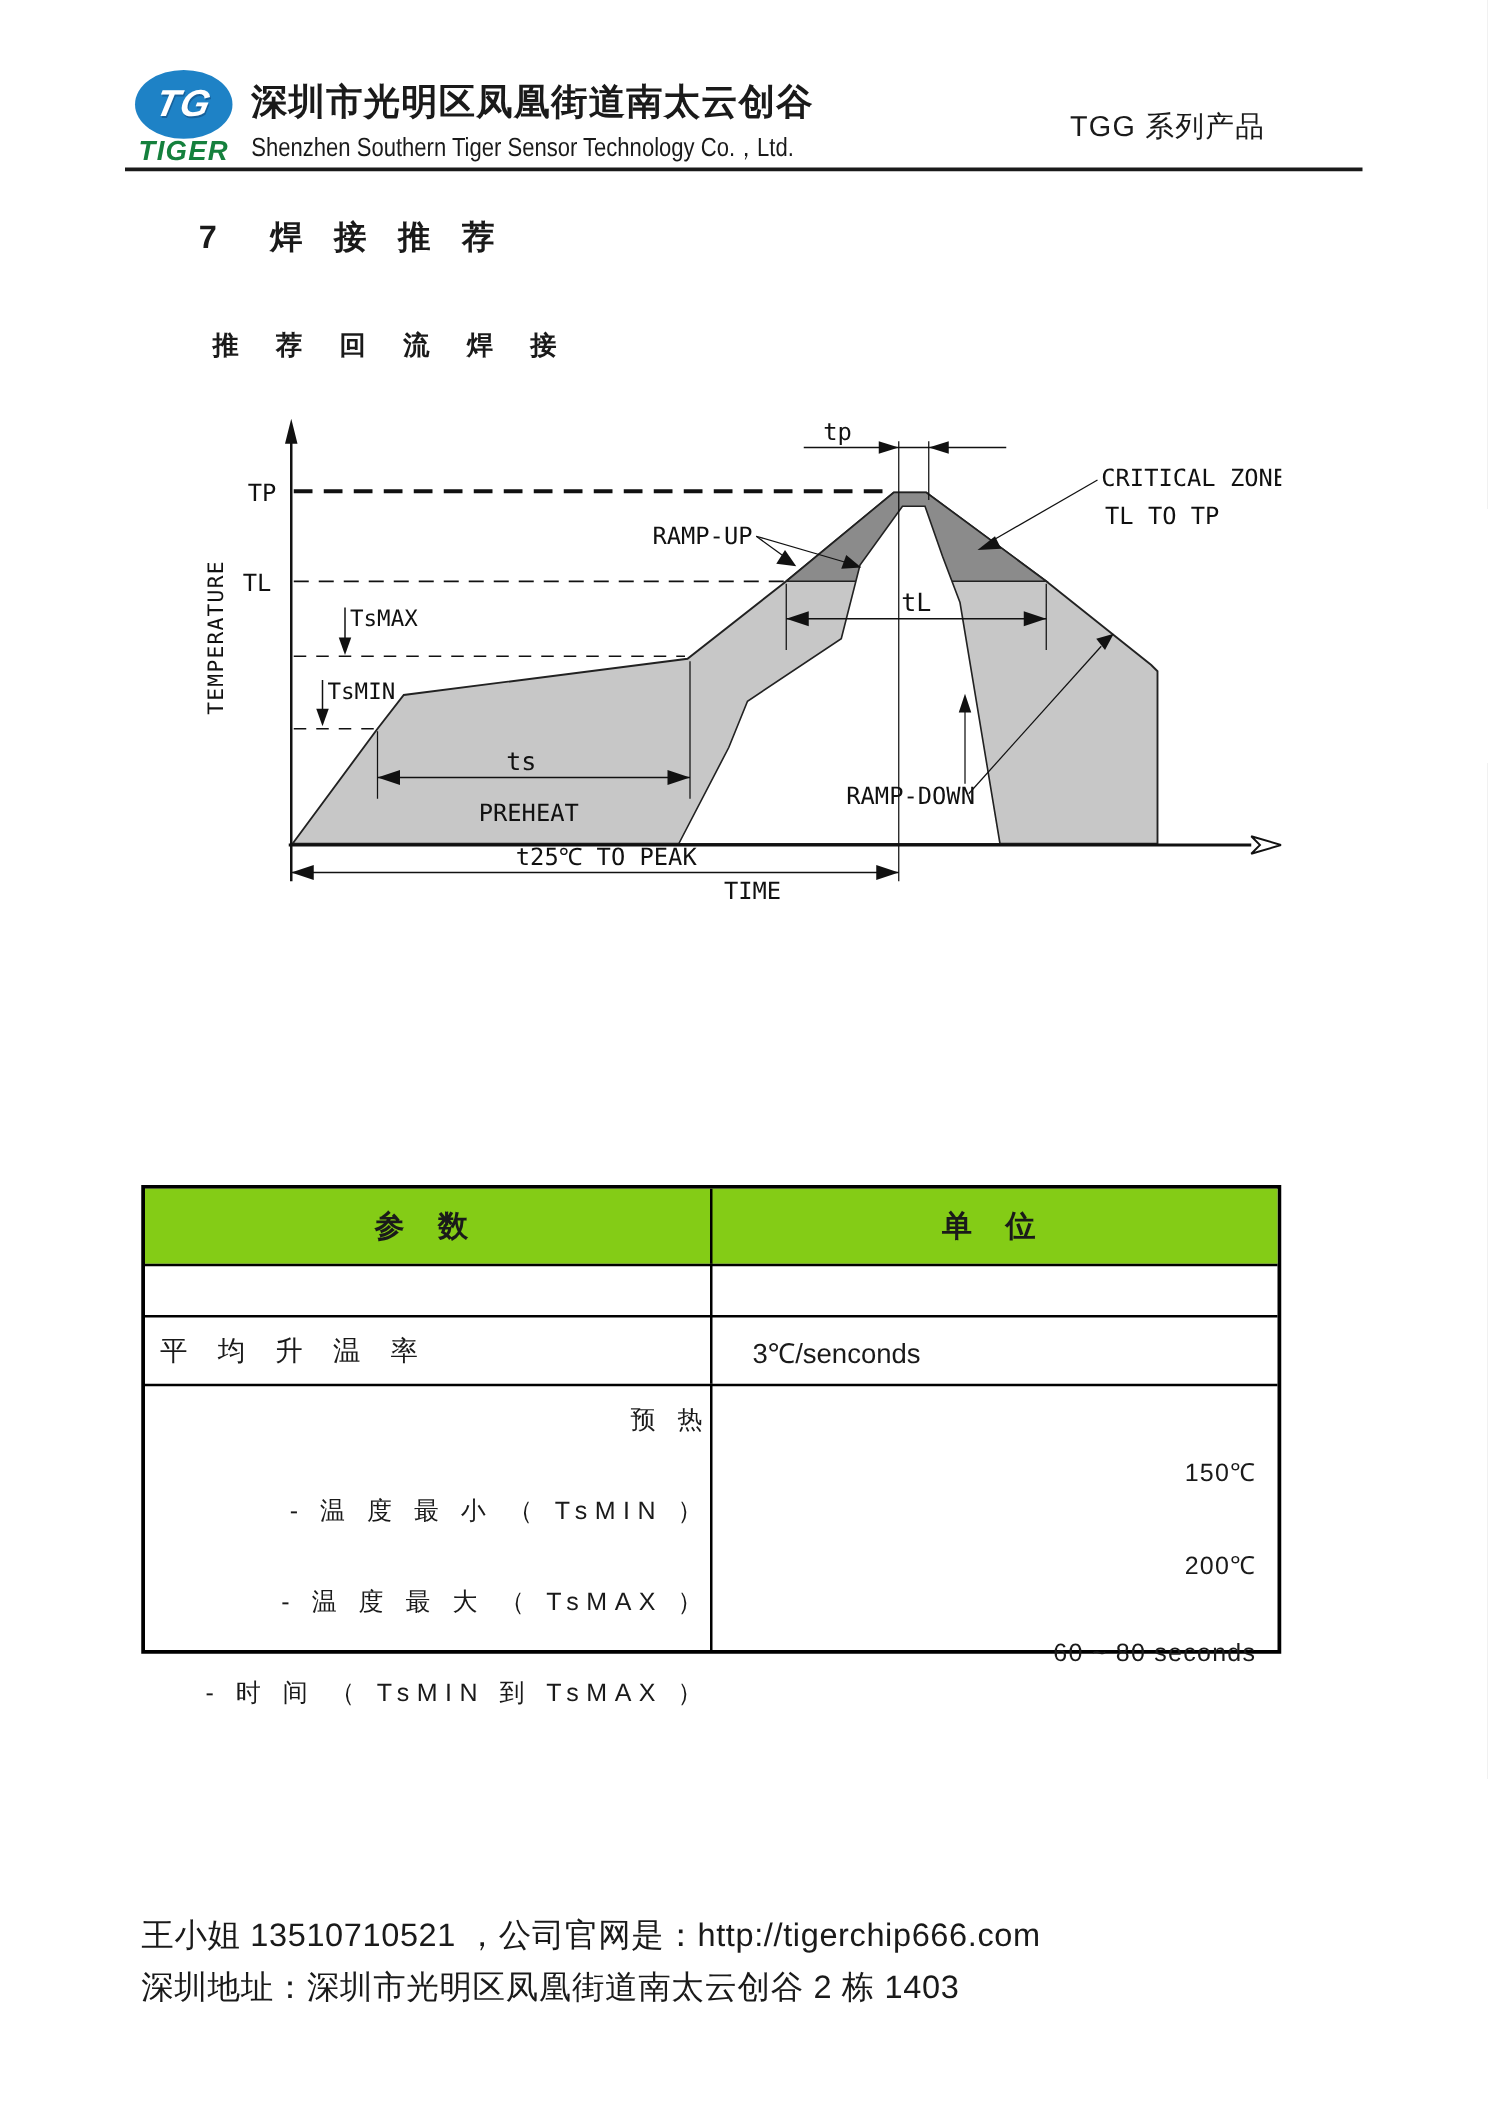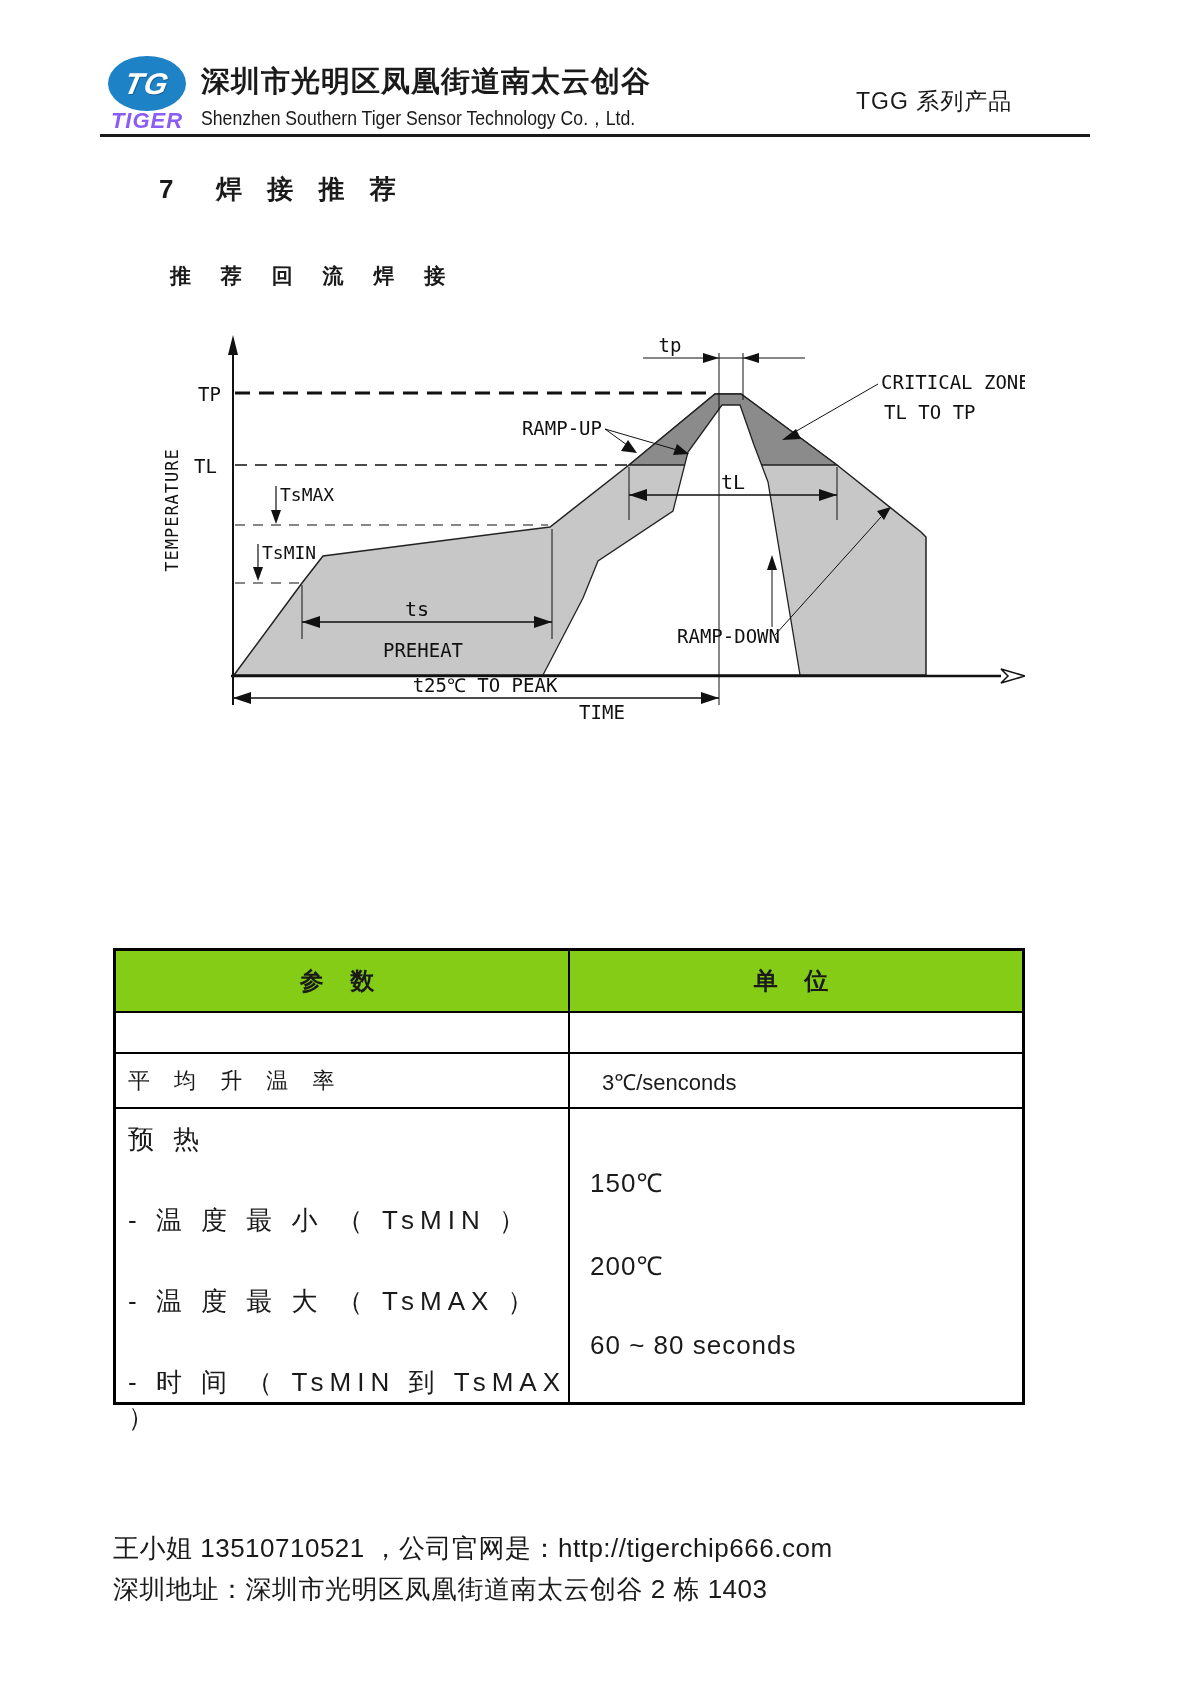--- a/index.html
+++ b/index.html
@@ -3,21 +3,21 @@
 <meta charset="utf-8">
 <style>
   html,body{margin:0;padding:0;background:#e8e8e8;}
   .page{position:relative;width:1190px;height:1683px;background:#ffffff;margin:0 auto;
         font-family:"Liberation Sans",sans-serif;color:#1a1a1a;overflow:hidden;}
   
   .logo-ellipse{position:absolute;left:108px;top:56px;width:78px;height:55px;border-radius:50%;
         background:#1e82c6;display:flex;align-items:center;justify-content:center;}
   .logo-tg{color:#ffffff;font-weight:bold;font-style:italic;font-size:30px;transform:skewX(-12deg);
         letter-spacing:1px;text-shadow:1px 1px 0 #16619b;}
-  .logo-tiger{position:absolute;left:100px;top:108px;width:94px;text-align:center;color:#8b5cf6;
+  .logo-tiger{position:absolute;left:100px;top:108px;width:94px;text-align:center;color:#15803d;
         font-weight:bold;font-style:italic;font-size:22px;letter-spacing:1px;}
   .company-cn{position:absolute;left:201px;top:62px;font-size:29px;font-weight:bold;letter-spacing:1px;}
   .company-en{position:absolute;left:201px;top:104px;font-size:21px;letter-spacing:0;
         transform:scaleX(0.84);transform-origin:left center;white-space:nowrap;}
   .product-series{position:absolute;left:856px;top:86px;font-size:23px;letter-spacing:1px;}
   .header-rule{position:absolute;left:100px;top:134px;width:990px;height:3px;background:#1a1a1a;}
   
   .sec-title{position:absolute;left:113px;top:172px;font-size:26px;font-weight:bold;margin-left:46px;}
   .sec-num{display:inline-block;width:57px;}
   .sec-text{letter-spacing:9px;}
@@ -30,23 +30,23 @@
   .tr{display:grid;grid-template-columns:452px 1fr;}
   .td{box-sizing:border-box;}
   .td.c2{border-left:2px solid #000000;}
   .tr+.tr .td{border-top:2px solid #000;}
   .tr.head .td{background:#84cc16;height:60px;display:flex;align-items:center;justify-content:center;
         font-size:24px;font-weight:bold;letter-spacing:10px;}
   .tr.empty .td{height:41px;}
   .tr.r1 .td{height:55px;display:flex;align-items:center;font-size:22px;}
   .tr.r1 .c1{padding-left:12px;letter-spacing:9px;}
   .tr.r1 .c2{padding-left:32px;}
-  .tr.r2 .td{height:295px;font-size:26px;}
+  .tr.r2 .td{height:213px;font-size:20px;text-align:right;}
   .tr.r2 .c1{padding:13px 0 0 12px;display:flex;flex-direction:column;row-gap:46px;letter-spacing:6px;}
-  .tr.r2 .c2{padding:55px 0 0 20px;display:flex;flex-direction:column;row-gap:47px;letter-spacing:1px;}
+  .tr.r2 .c2{padding:55px 17px 0 20px;display:flex;flex-direction:column;row-gap:47px;letter-spacing:1px;}
   
   .footer{position:absolute;left:113px;top:1528px;font-size:26px;line-height:41px;letter-spacing:0.5px;}
 </style>
 </head>
 <body>
 
 <div class="page">
 
   <div class="logo-ellipse">
     <span class="logo-tg">TG</span>

